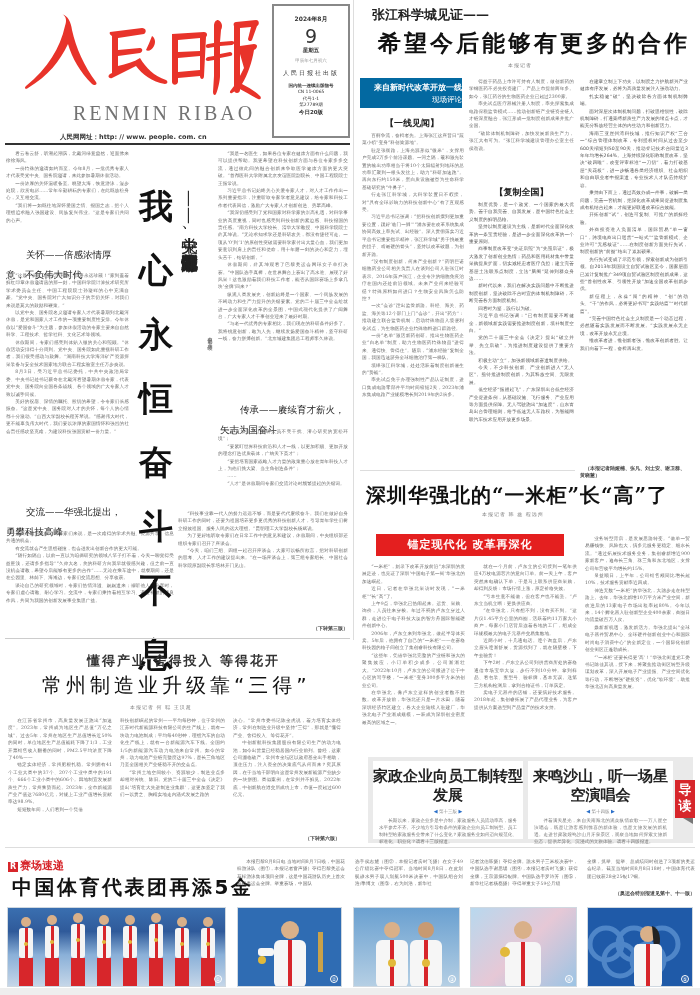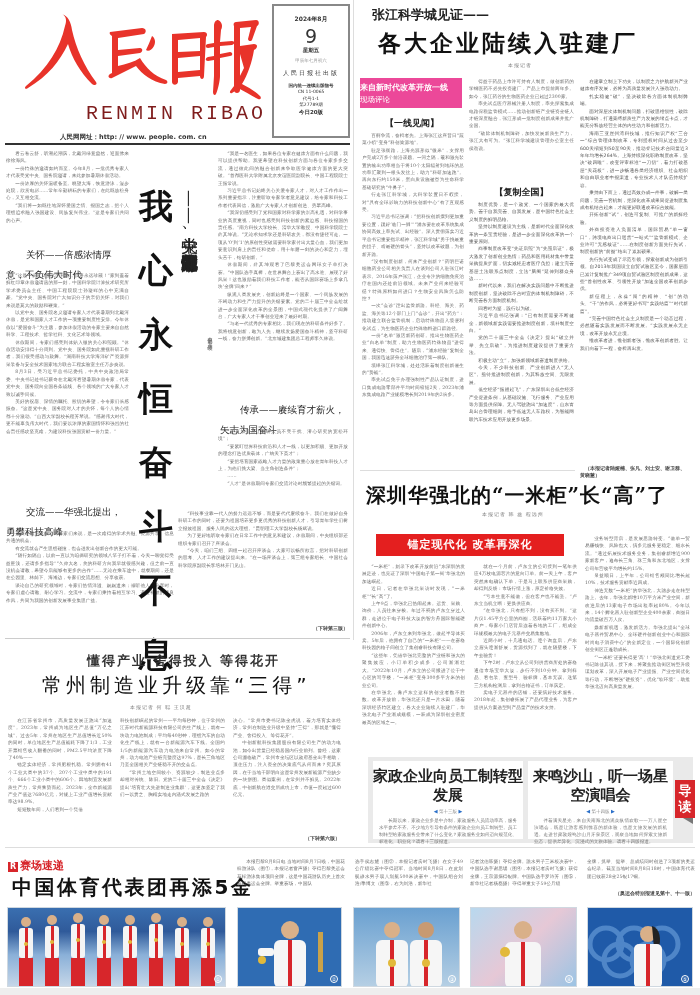--- a/index.html
+++ b/index.html
@@ -4,21 +4,21 @@
 <style>
   * { box-sizing: border-box; margin: 0; padding: 0; }
   html, body { width: 700px; height: 995px; background: #fff; overflow: hidden; }
   body { font-family: "DejaVu Serif", "Liberation Serif", serif; color: #333; position: relative; }
   .abs { position: absolute; }
   .body-text { font-size: 4.6px; line-height: 7.4px; color: #6a6a6a; text-align: justify; letter-spacing: 0.1px; overflow: hidden; }
   .body-text p { text-indent: 2em; }
 
   
   .logo { left: 22px; top: 6px; width: 240px; height: 95px; }
-  .logo-pinyin { left: 86px; top: 102px; font-size: 20px; color: #7f1d1d; letter-spacing: 3px; font-family: Liberation Mono, monospace; }
+  .logo-pinyin { left: 73px; top: 102px; font-size: 20px; color: #737373; letter-spacing: 3px; font-family: Liberation Serif, serif; }
   .logo-site { left: 60px; top: 133px; font-size: 6.5px; color: #333; font-family: "DejaVu Sans", sans-serif; font-weight: bold; }
   .infobox { left: 272px; top: 4px; width: 78px; height: 134px; border: 2px solid #888; text-align: center; font-family: "DejaVu Sans", sans-serif; color: #333; }
   .infobox .y { font-size: 6px; margin-top: 9px; font-weight: bold; }
   .infobox .d { font-size: 19px; line-height: 22px; margin-top: 1px; }
   .infobox .w { font-size: 5.5px; font-weight: bold; }
   .infobox .l { font-size: 4.5px; color: #999; margin-top: 4px; }
   .infobox .p { font-size: 6px; margin-top: 6px; letter-spacing: 2px; font-family: "DejaVu Serif", serif; }
   .infobox .s { font-size: 4.5px; line-height: 6.4px; }
   .rule-thick { left: 5px; top: 143px; width: 345px; height: 2px; background: #333; }
 
@@ -27,39 +27,39 @@
   .vsub { left: 177px; top: 190px; width: 22px; font-size: 17px; line-height: 18.2px; color: #222; writing-mode: vertical-rl; font-family: "DejaVu Serif", serif; }
   .vbyline { left: 203px; top: 332px; width: 10px; writing-mode: vertical-rl; font-size: 5px; color: #666; letter-spacing: 1px; }
   .subhead { font-family: "DejaVu Sans", sans-serif; font-weight: normal; color: #222; font-size: 9.5px; line-height: 20px; }
   .page-frame-right { left: 353px; top: 0; width: 1px; height: 640px; background: #ddd; }
   .contd { font-size: 5px; font-weight: bold; color: #444; text-align: right; font-family: "DejaVu Sans", sans-serif; }
 
   
   .zj-kicker { left: 372px; top: 6px; font-size: 13px; color: #222; font-family: "DejaVu Serif", serif; font-weight: bold; }
   .zj-title { left: 378px; top: 28px; font-size: 23px; color: #111; font-family: "DejaVu Sans", sans-serif; font-weight: bold; letter-spacing: 3px; }
   .zj-byline { left: 508px; top: 62px; font-size: 5px; color: #777; letter-spacing: 1px; }
-  .red-box { left: 360px; top: 78px; width: 102px; height: 30px; background: #ec4899; color: #fff; text-align: left; font-family: "DejaVu Sans", sans-serif; }
+  .red-box { left: 360px; top: 78px; width: 102px; height: 30px; background: #0369a1; color: #fff; text-align: right; font-family: "DejaVu Sans", sans-serif; }
   .red-box .a { font-size: 8px; font-weight: bold; margin-top: 4px; }
   .red-box .b { font-size: 7.5px; margin-top: 2px; }
   .bracket-head { font-size: 9px; font-weight: bold; color: #222; text-align: center; font-family: "DejaVu Serif", serif; }
   .sep-h { height: 1px; background: #ccc; }
 
   
   .sz-title { left: 366px; top: 482px; font-size: 20px; color: #111; letter-spacing: 1px; font-family: "DejaVu Serif", serif; font-weight: bold; }
   .sz-byline { left: 482px; top: 511px; font-size: 5px; color: #777; letter-spacing: 1px; }
   .sz-red { left: 376px; top: 534px; width: 188px; height: 22px; background: #e41f1f; color: #fff; font-family: "DejaVu Sans", sans-serif; font-weight: bold; font-size: 11px; line-height: 22px; text-align: center; letter-spacing: 1px; }
 
   
   .guide-bg { left: 368px; top: 757px; width: 325px; height: 86px; background: #eaeaea; }
   .guide { background: #fff; height: 78px; top: 761px; width: 150px; }
   .guide .t { font-size: 15px; text-align: center; color: #222; margin-top: 6px; font-family: "DejaVu Serif", serif; font-weight: bold; }
   .guide .pg { font-size: 4.5px; text-align: center; color: #888; margin-top: 3px; }
   .guide .pg .arr { color: #2a6fc9; font-size: 5px; }
   .guide .x { font-size: 4.6px; line-height: 7px; color: #777; padding: 3px 6px 0; text-indent: 2em; text-align: justify; }
-  .daodu { left: 675px; top: 780px; width: 20px; height: 38px; background: #d7262b; color: #fff; font-family: Liberation Serif, serif; font-weight: bold; font-size: 13px; line-height: 16px; text-align: center; padding-top: 3px; }
+  .daodu { left: 675px; top: 780px; width: 20px; height: 38px; background: #d7262b; color: #fff; font-family: Liberation Mono, monospace; font-weight: bold; font-size: 13px; line-height: 16px; text-align: center; padding-top: 3px; }
   .daodu-tail { left: 683px; top: 818px; width: 0; height: 0; border-left: 10px solid transparent; border-top: 6px solid #777; }
 
   
   .cz-kicker { left: 87px; top: 652px; font-size: 13px; color: #333; letter-spacing: 2px; font-family: "DejaVu Serif", serif; font-weight: bold; }
   .cz-title { left: 42px; top: 672px; font-size: 20px; color: #111; letter-spacing: 4px; font-family: "DejaVu Sans", sans-serif; text-align: right; }
   .cz-byline { left: 130px; top: 704px; font-size: 5px; color: #777; letter-spacing: 1px; }
 
   
   .sport-label { left: 8px; top: 858px; font-size: 11px; color: #d7262b; font-family: "DejaVu Sans", sans-serif; font-weight: bold; }
   .sport-label .r { display: inline-block; width: 10px; height: 10px; background: #d7262b; color: #fff; font-size: 8px; line-height: 10px; text-align: center; vertical-align: 0; margin-right: 2px; }
@@ -158,21 +158,21 @@
 <div class="abs body-text" style="left:178px;top:510px;width:170px;height:112px">
   <p>“科技事业靠一代人的努力远远不够，而是要代代赓续奋斗。我们在做好自身科研工作的同时，还要为祖国培养更多更优秀的科技创新人才，引导青年学生们树立报效祖国、服务人民的远大理想。”昆明理工大学副校长杨斌说。</p>
   <p>为了更好地听取专家们在日常工作中的意见和建议，休假期间，中央组织部还组织专家们召开了座谈会。</p>
   <p>“今天，咱们三组、四组一起召开座谈会，大家可以畅所欲言，把对科研创新的思考、人才工作的建议提出来。”在一场座谈会上，第三组专家组长、中国社会科学院原副院长李培林开门见山。</p>
 </div>
 <div class="abs contd" style="left:280px;top:625px;width:68px">（下转第三版）</div>
 <div class="abs sep-h" style="left:5px;top:638px;width:345px"></div>
 <div class="abs page-frame-right"></div>
 
 <div class="abs zj-kicker">张江科学城见证——</div>
-<div class="abs zj-title">各大企业陆续入驻建厂</div>
+<div class="abs zj-title">希望今后能够有更多的合作</div>
 <div class="abs zj-byline">本报记者</div>
 
 <div class="abs red-box">
   <div class="a">来自新时代改革开放一线</div>
   <div class="b">现场评论</div>
 </div>
 <div class="abs bracket-head" style="left:362px;top:117px;width:100px">【一线见闻】</div>
 <div class="abs body-text" style="left:362px;top:132px;width:102px;height:355px">
   <p>百舸争流，奋楫者先。上海张江这座昔日“蔬菜小镇”变身“科创策源地”。</p>
   <p>驻足张衡路，上海光源形似“微米”，支撑用户完成2万多个前沿课题。一河之隔，羲和激光装置的输出功率相当于将10个太阳辐射到地球的总功率汇聚到一根头发丝上，助力“科研加速跑”。再向东行约150米，蛋白质设施被誉为生命科学基础研究的“牛鼻子”。</p>

